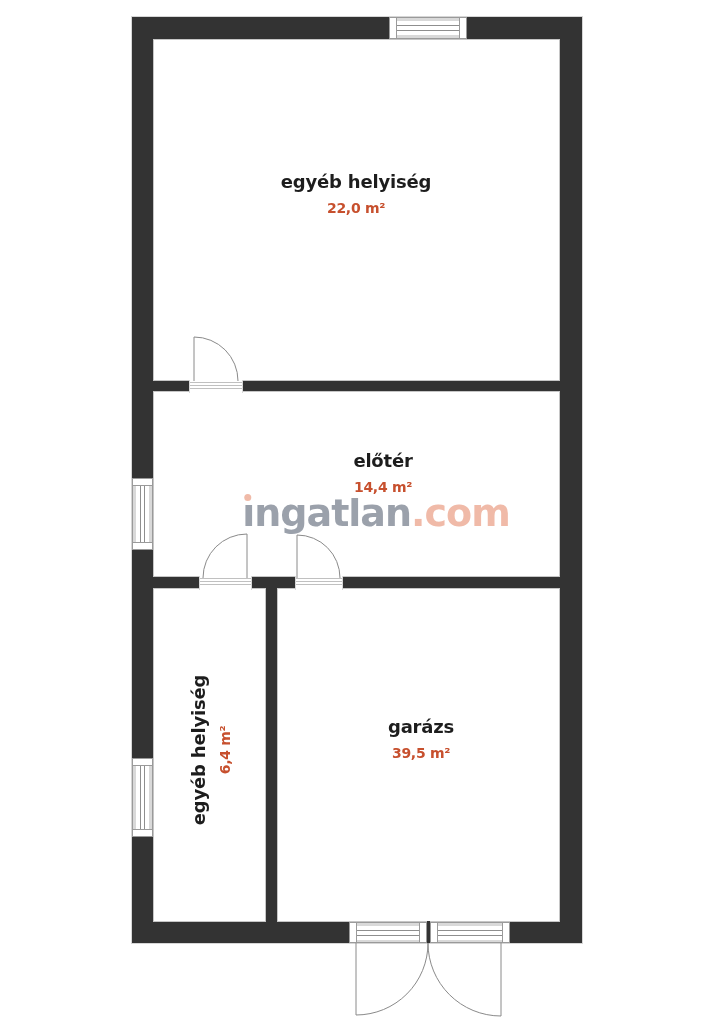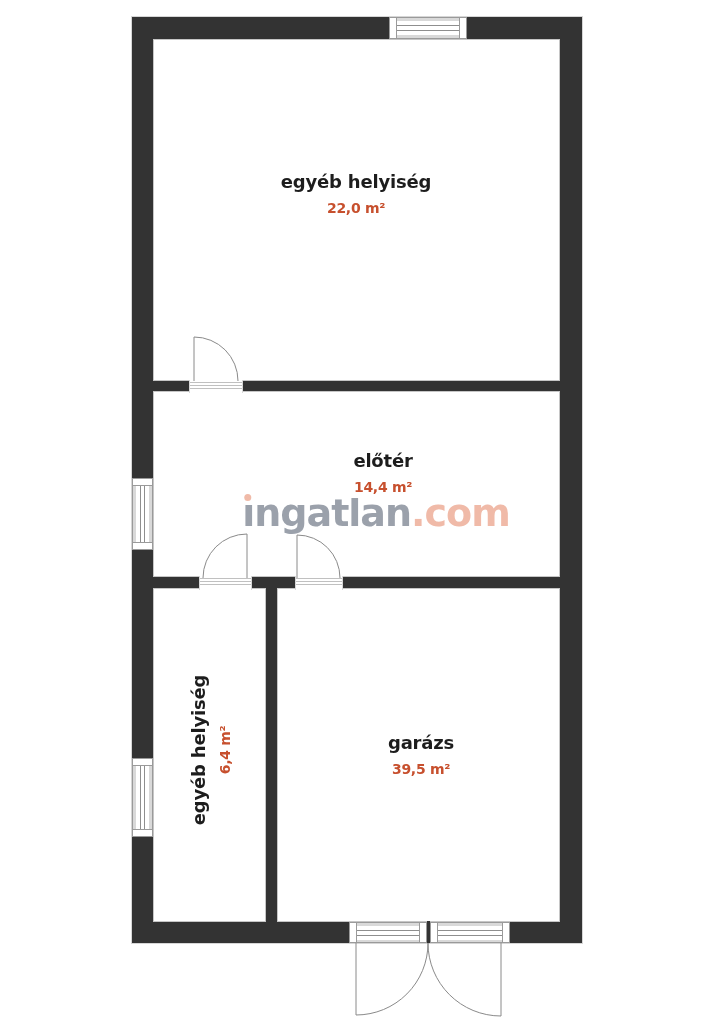--- a/index.html
+++ b/index.html
@@ -105,21 +105,21 @@
   <div class="room-label centerx" style="left:356px; top:450px;margin-left:27px;">
     <div class="room-name">előtér</div>
     <div class="room-area">14,4 m²</div>
   </div>
 
   <div class="room-label rot" style="left:211px; top:750px;">
     <div class="room-name">egyéb helyiség</div>
     <div class="room-area">6,4 m²</div>
   </div>
 
-  <div class="room-label centerx" style="left:421px; top:716px;margin-top:16px;">
+  <div class="room-label centerx" style="left:421px; top:716px;">
     <div class="room-name">garázs</div>
     <div class="room-area">39,5 m²</div>
   </div>
 
   <div class="watermark">
     <span class="wm-stem"><span class="wm-dot"></span><span>ıngatlan</span></span><span class="wm-suffix">.com</span>
   </div>
 
 </div>
 

